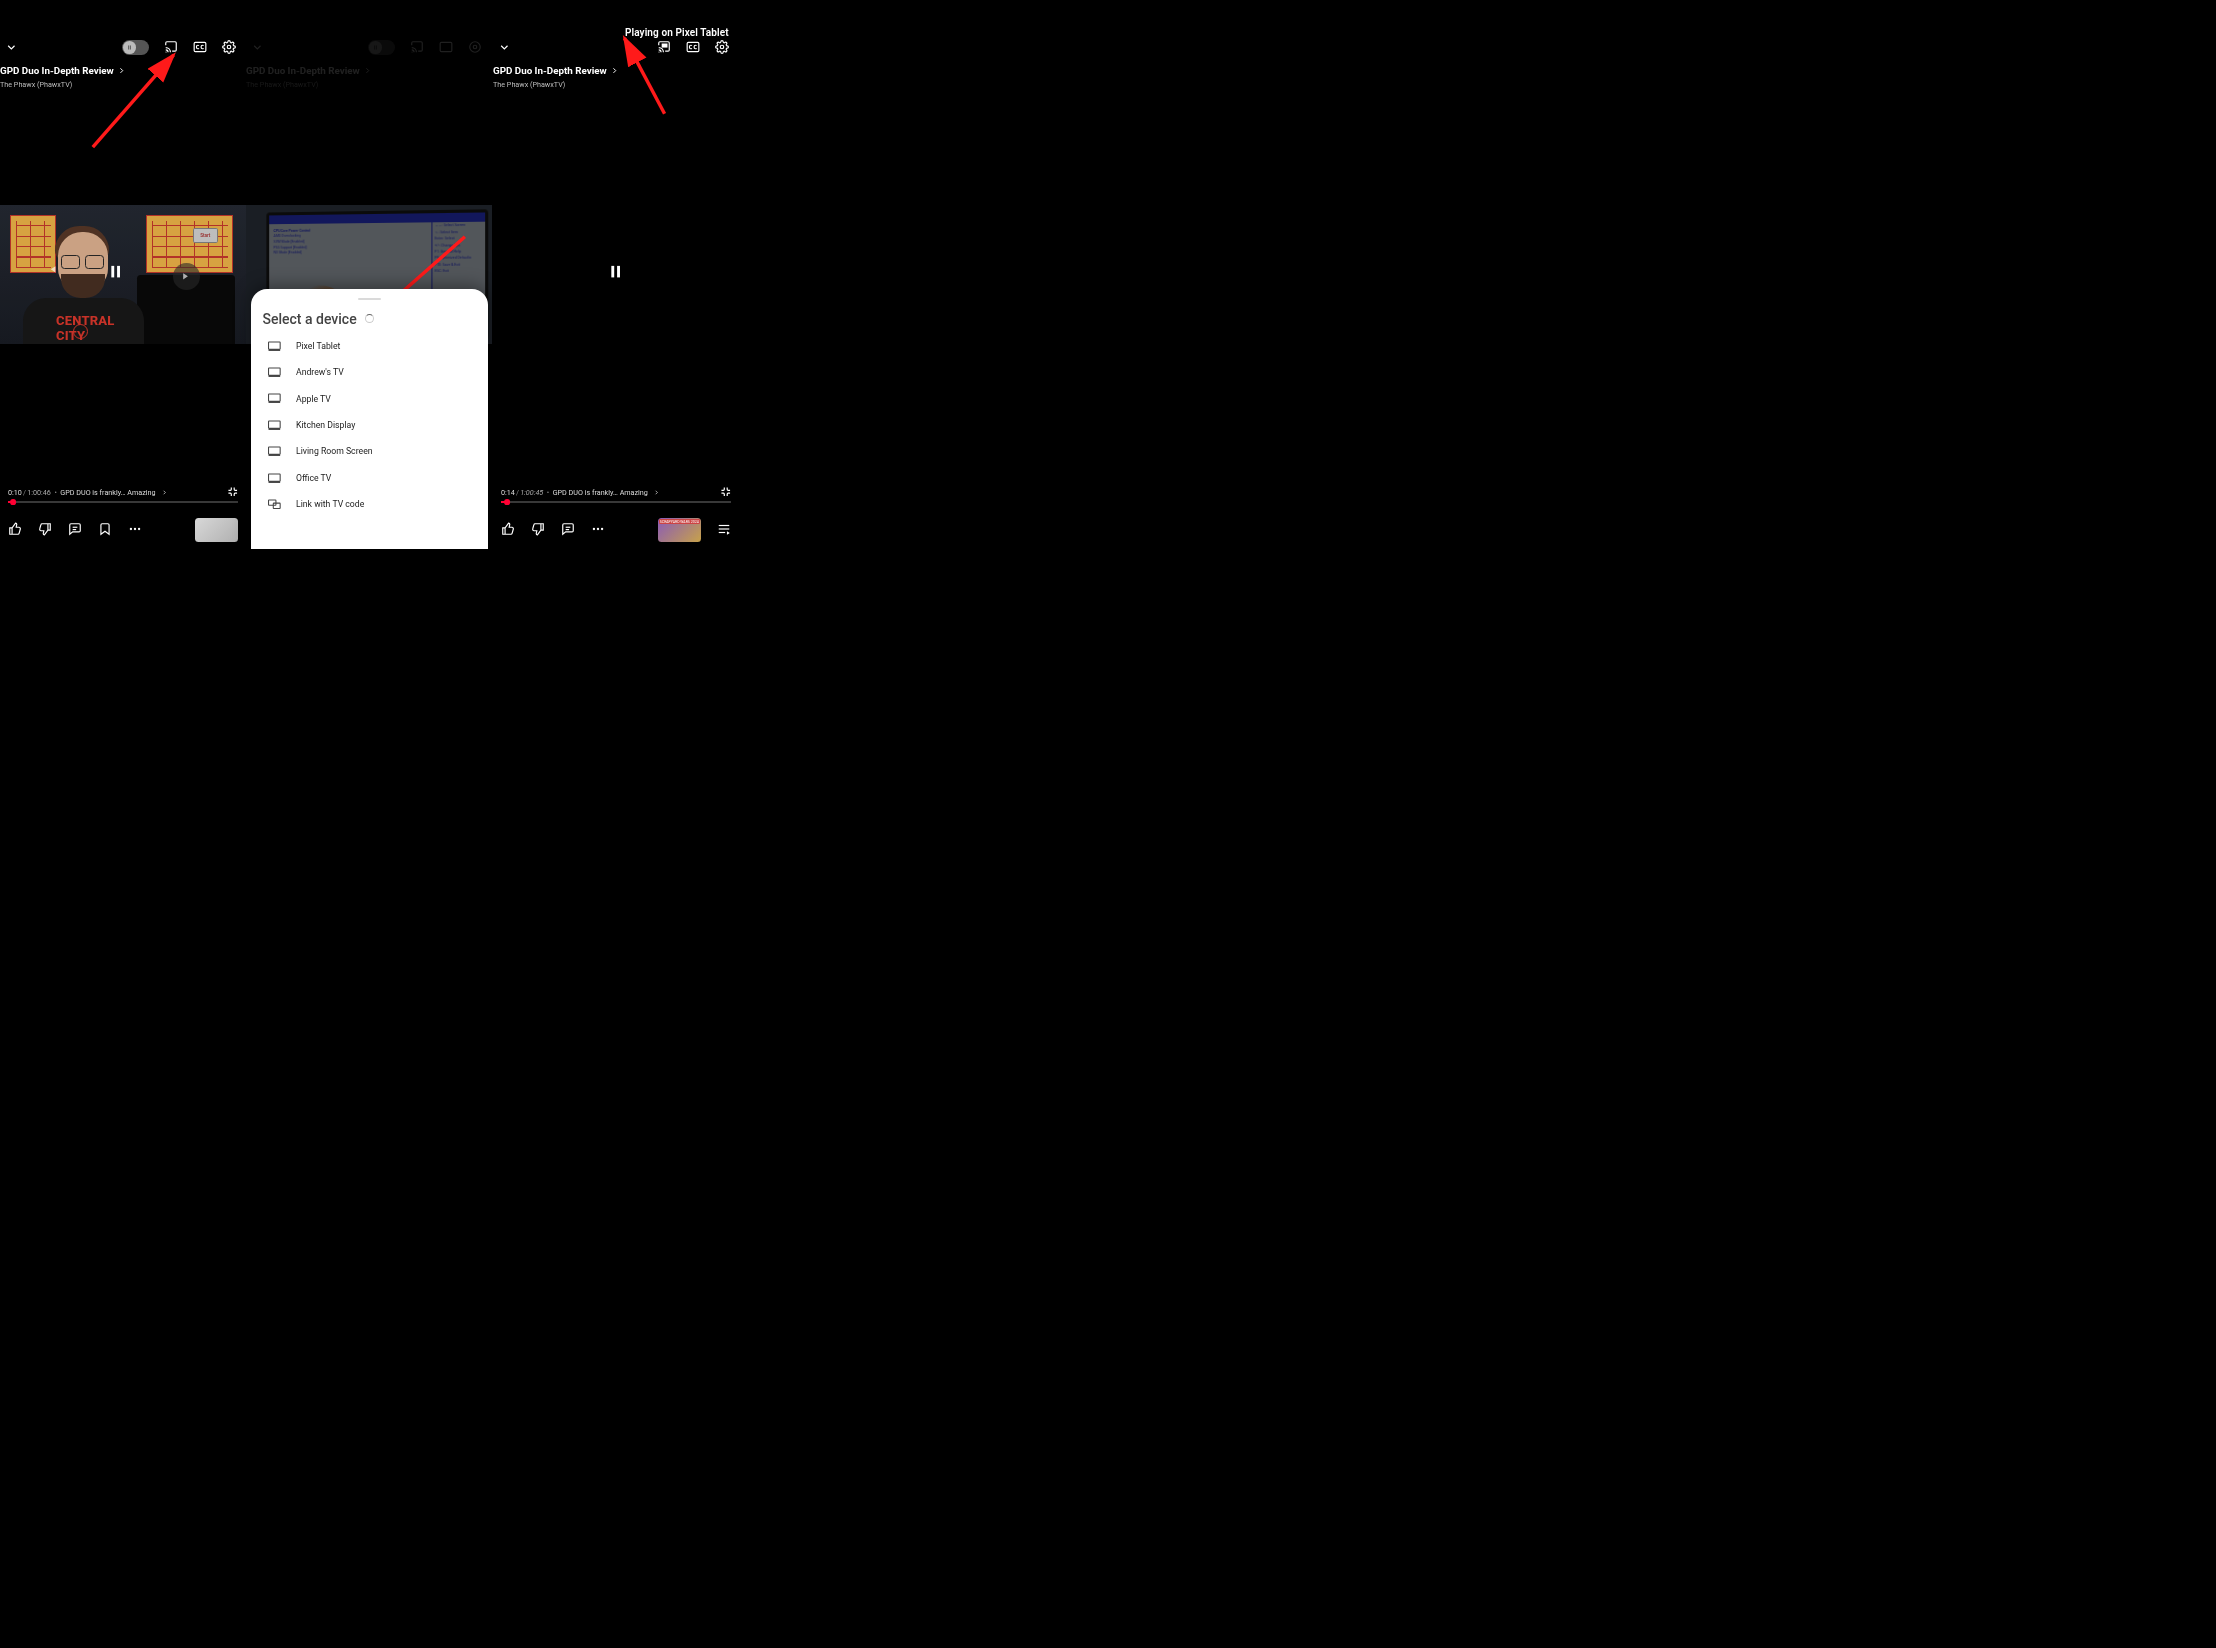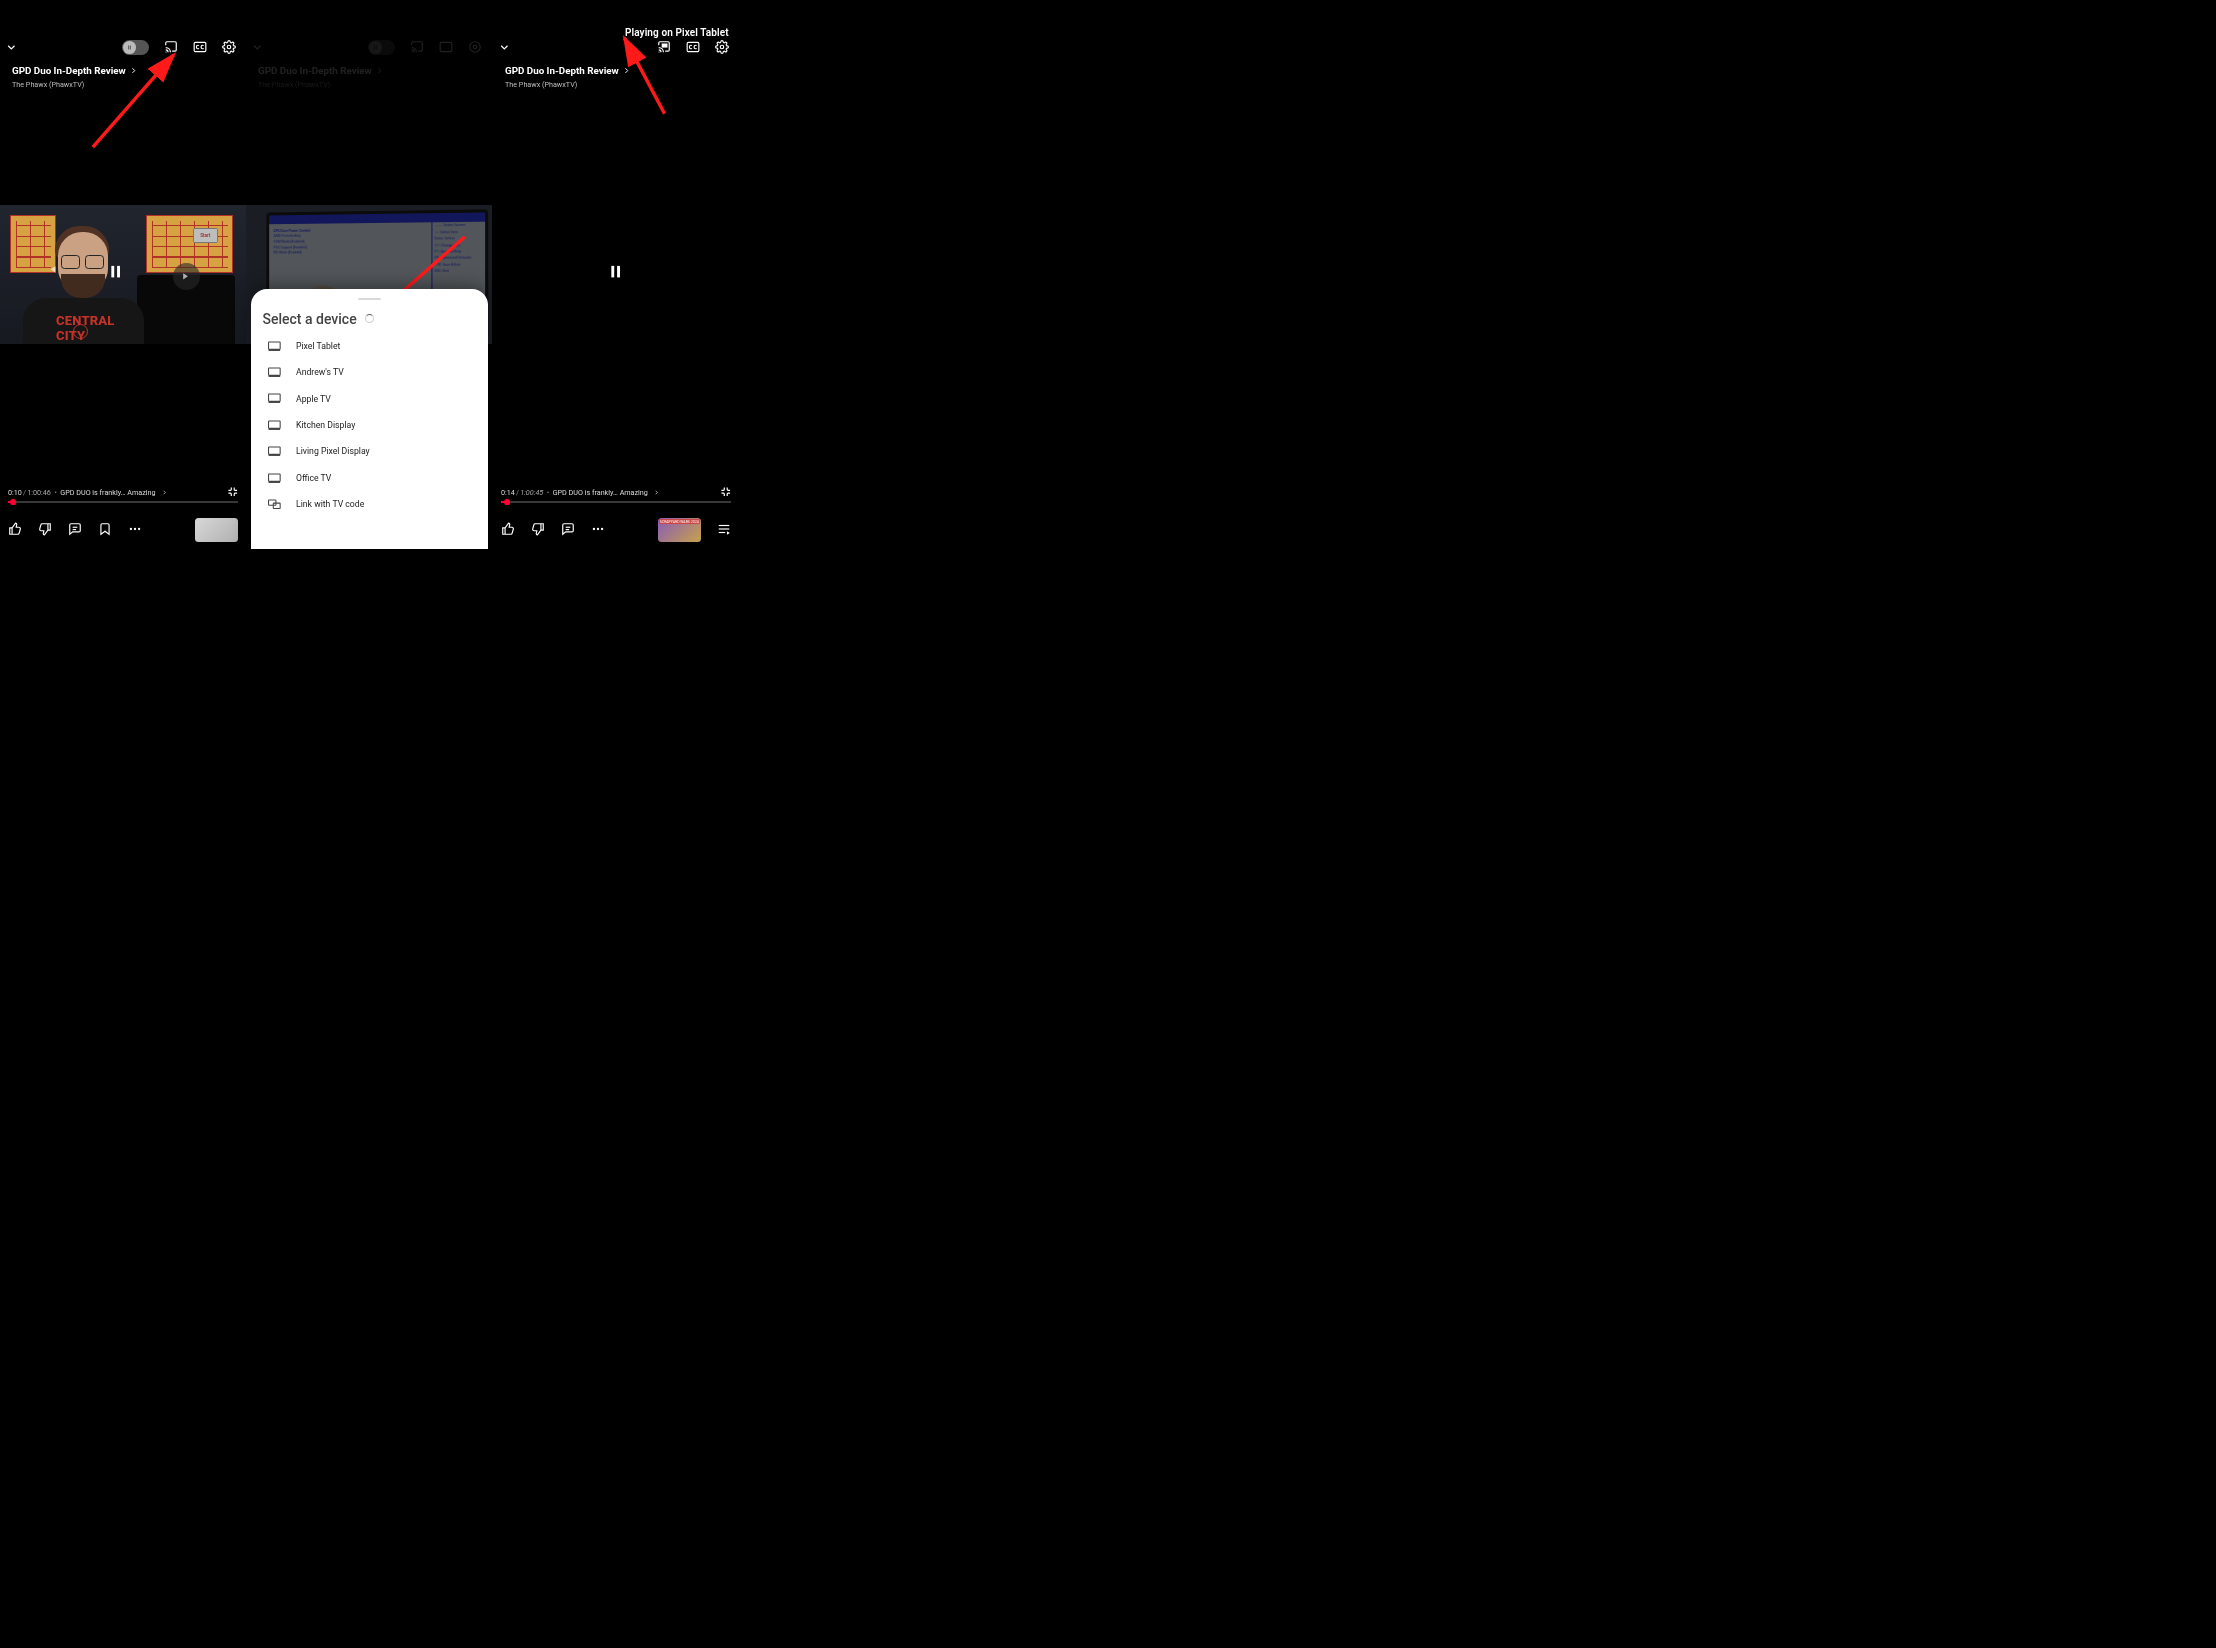--- a/index.html
+++ b/index.html
@@ -17,21 +17,21 @@
   .chevron svg { width:12.7px; height:12.7px; stroke:#fff; stroke-width:2.2; fill:none; }
   .topbar .spacer { flex:1; }
   .topicons { display:flex; gap:15px; align-items:center; padding-right:10.4px; }
   .ticon svg { width:14px; height:14px; }
   .toggle { width:26.6px; height:15px; border-radius:8px; background:#555; position:relative; display:flex; align-items:center; }
   .toggle .knob { position:absolute; left:1.2px; top:1.2px; width:12.7px; height:12.7px; border-radius:50%; background:#bbb; display:flex; align-items:center; justify-content:center; }
   .toggle .knob svg{ width:7px; height:7px; stroke:#333; stroke-width:2.5;}
   .playing-on { position:absolute; top:26.6px; right:10.4px; font-size:10px; font-weight:600; letter-spacing:0.1px; }
 
   
-  .titleblk { position:absolute; top:65px; left:12px; right:8px; }
+  .titleblk { position:absolute; top:65px; left:0; right:8px; }
   .title { font-size:9.8px; font-weight:700; display:flex; align-items:center; gap:3.5px; }
   .title svg { width:9.2px; height:9.2px; stroke:#fff; stroke-width:2.5; fill:none;}
   .channel { font-size:7.2px; color:#bdbdbd; margin-top:3.5px; }
 
   
   .video { position:absolute; top:205px; left:0; width:100%; height:139px; background:#1a1d25; overflow:hidden;}
   .video .bgfade{position:absolute;inset:0;background:linear-gradient(180deg,#262b35 0%,#1a1d25 100%);}
   .video .brick { position:absolute; background:#f5b94a; border:1.7px solid #cc3a2e; }
   .brick.b1{top:10.4px;right:12.7px;width:87px;height:58px;}
   .brick.b2{top:10.4px;left:10.4px;width:46px;height:58px;}
@@ -369,21 +369,21 @@
         <rect x="1" y="1" width="22" height="14" rx="1"></rect>
         <line x1="1" y1="17" x2="23" y2="17" stroke-width="2"></line>
       </svg>
     <span>Kitchen Display</span>
   </div>
   <div class="devrow">
     <svg viewBox="0 0 24 18">
         <rect x="1" y="1" width="22" height="14" rx="1"></rect>
         <line x1="1" y1="17" x2="23" y2="17" stroke-width="2"></line>
       </svg>
-    <span>Living Pixel Display</span>
+    <span>Living Room Screen</span>
   </div>
   <div class="devrow">
     <svg viewBox="0 0 24 18">
         <rect x="1" y="1" width="22" height="14" rx="1"></rect>
         <line x1="1" y1="17" x2="23" y2="17" stroke-width="2"></line>
       </svg>
     <span>Office TV</span>
   </div>
   <div class="devrow">
     <svg viewBox="0 0 24 18">

